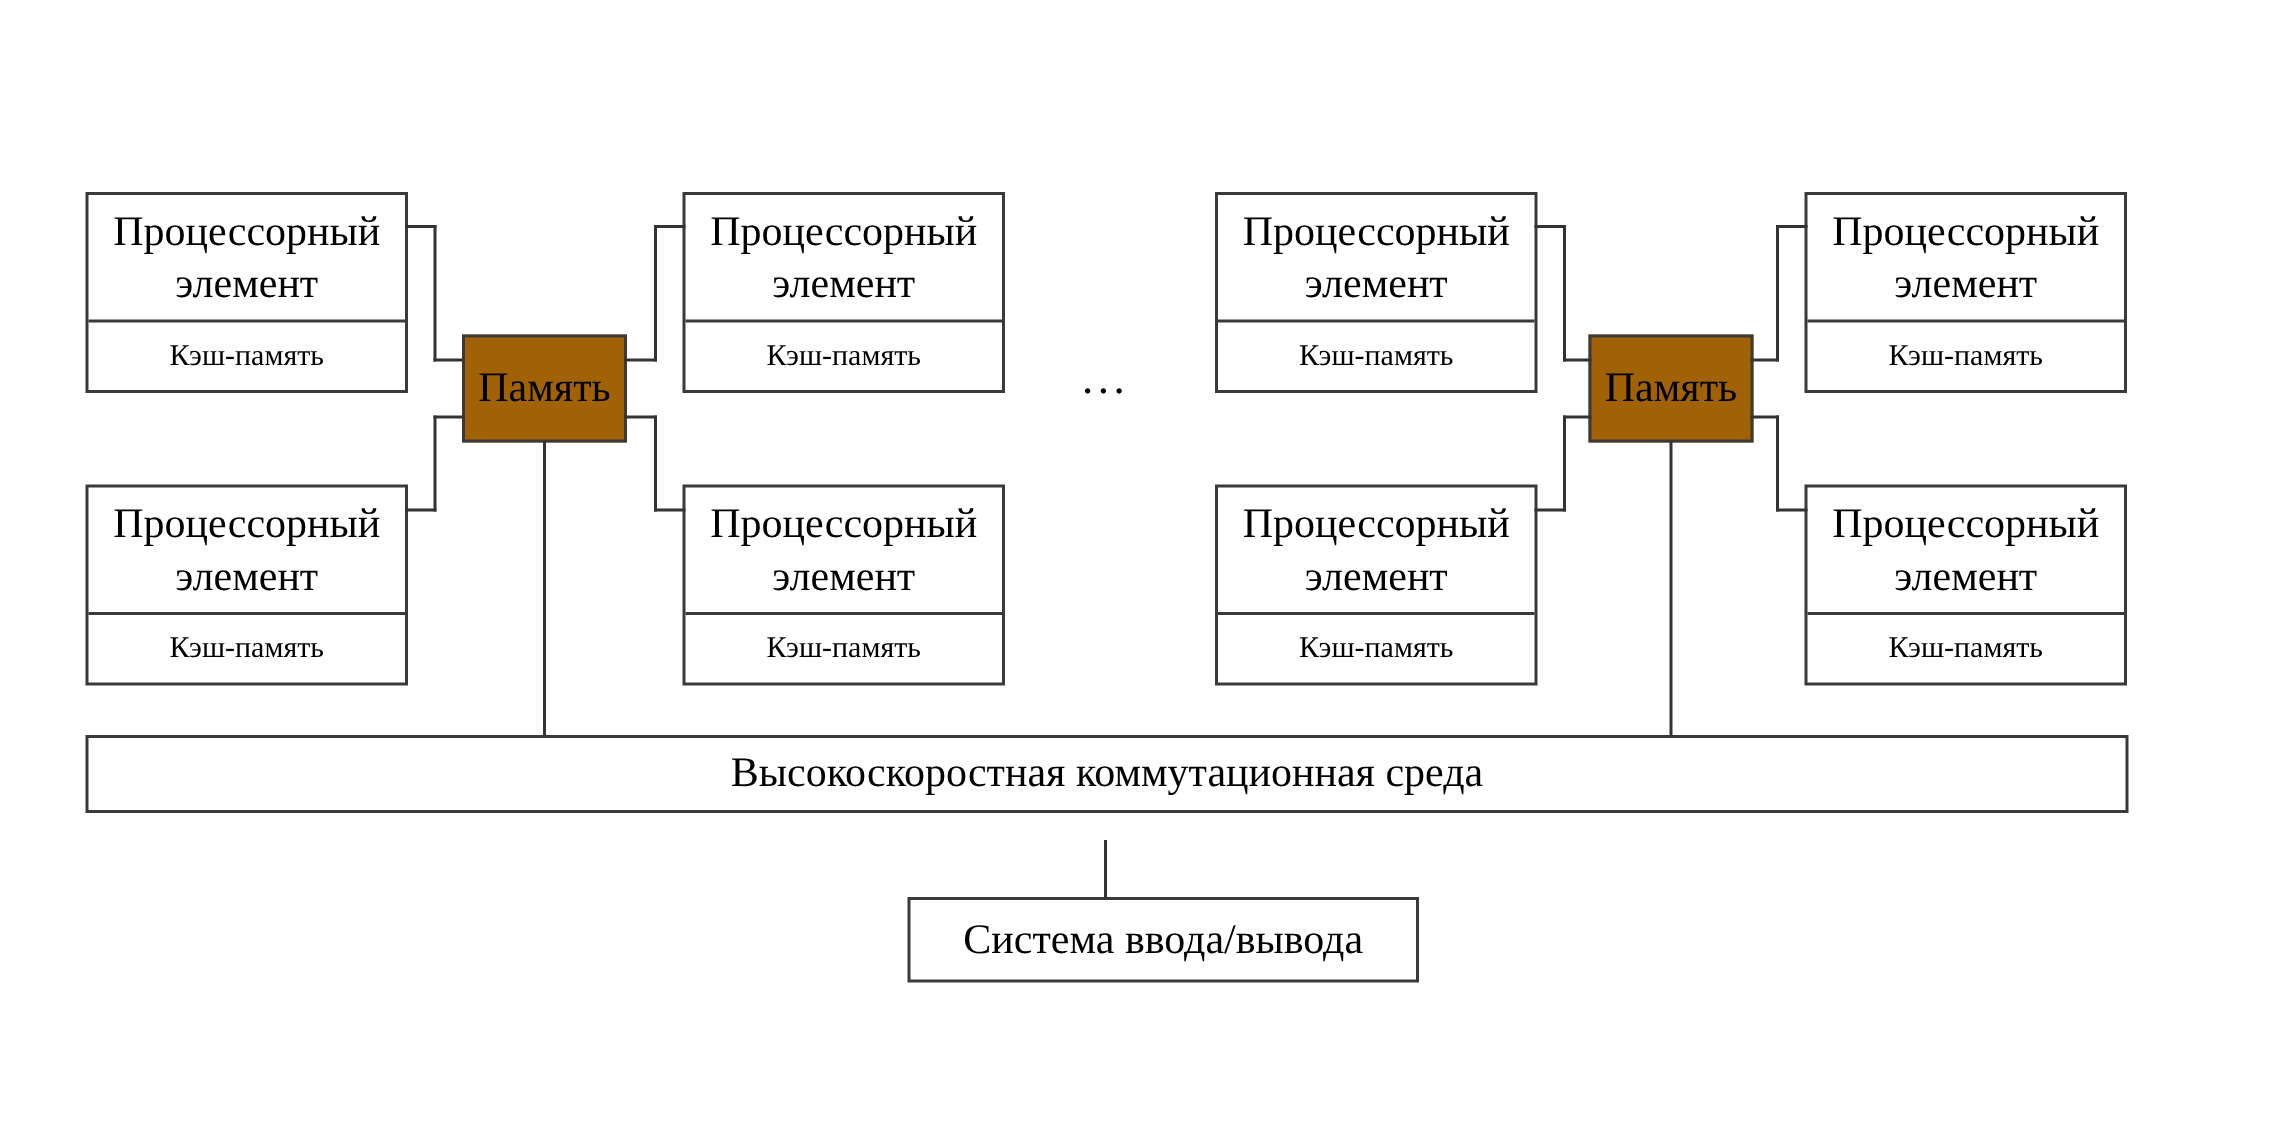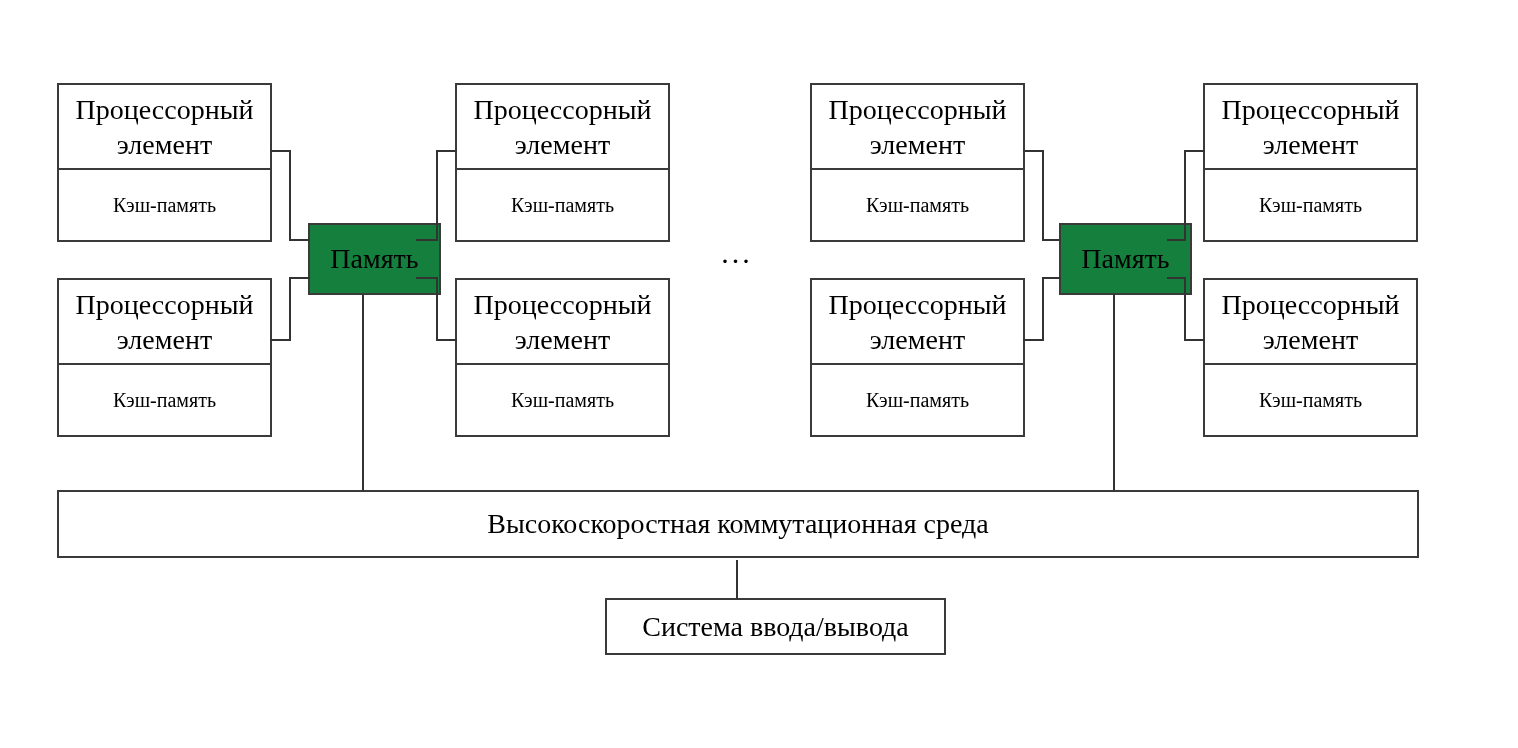--- a/index.html
+++ b/index.html
@@ -13,26 +13,27 @@
     height: 748px;
     background: #ffffff;
     font-family: "Liberation Serif", "DejaVu Serif", serif;
     color: #000000;
     overflow: hidden;
   }
   
   .pe-box {
     position: absolute;
     width: 215px;
-    height: 159px;
+    height: 134px;
     border: 2px solid #3a3a3a;
     box-sizing: border-box;
     background: #ffffff;
     display: flex;
     flex-direction: column;
+    margin-top: 45px;
   }
   .pe-top {
     height: 85px;
     box-sizing: border-box;
     border-bottom: 2px solid #3a3a3a;
     display: flex;
     align-items: center;
     justify-content: center;
     text-align: center;
     font-size: 28px;
@@ -42,36 +43,36 @@
   .pe-cache {
     flex: 1;
     display: flex;
     align-items: center;
     justify-content: center;
     text-align: center;
     font-size: 20px;
   }
   .mem-box {
     position: absolute;
-    width: 133px;
+    width: 110px;
     height: 72px;
     border: 2px solid #3a3a3a;
     box-sizing: border-box;
-    background: #15803d;
+    background: #a16207;
     display: flex;
     align-items: center;
     justify-content: center;
     font-size: 28px;
   }
   .bus-bar {
     position: absolute;
     left: 57px;
     top: 490px;
     width: 1362px;
-    height: 68px;
+    height: 52px;
     border: 2px solid #3a3a3a;
     box-sizing: border-box;
     background: #ffffff;
     display: flex;
     align-items: center;
     justify-content: center;
     font-size: 28px;
   }
   .io-box {
     position: absolute;

